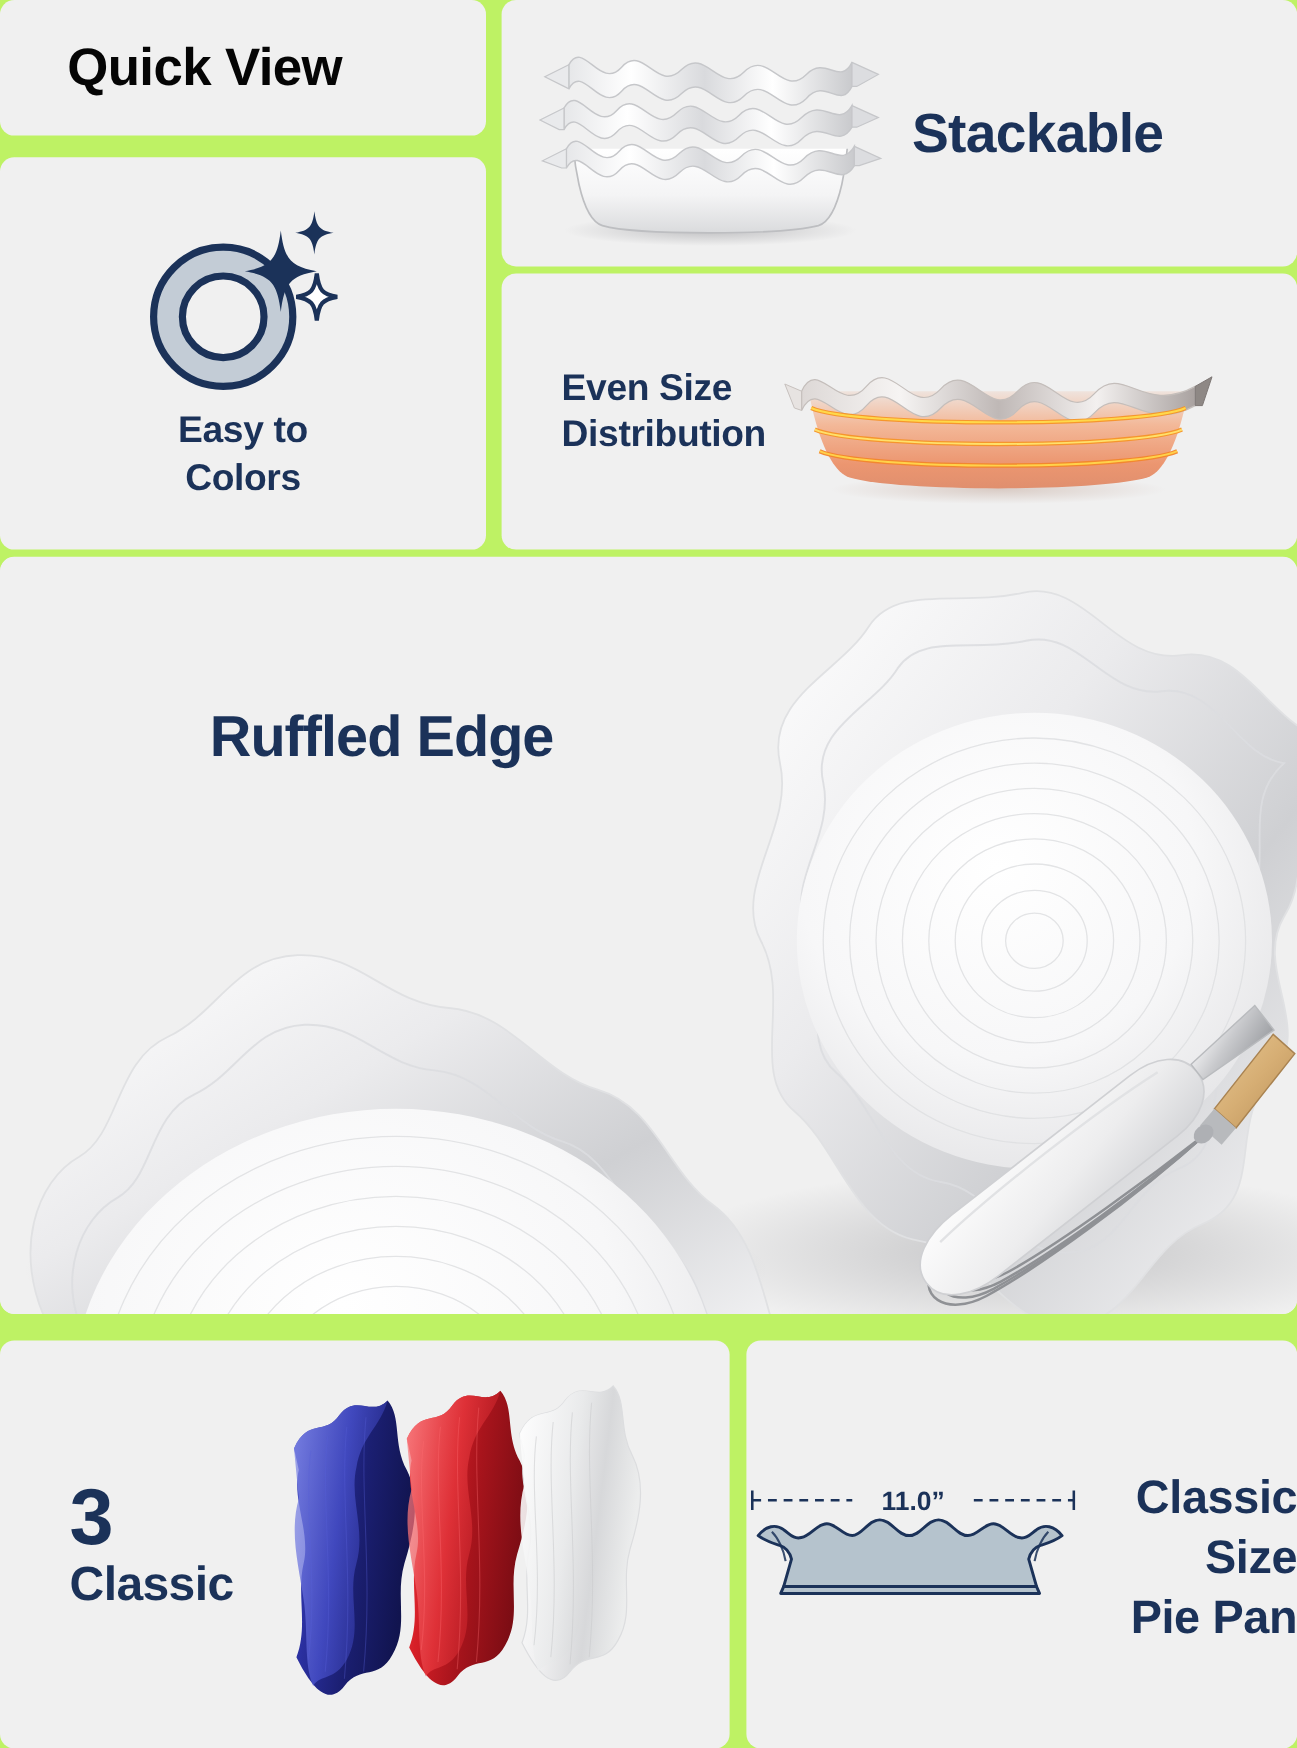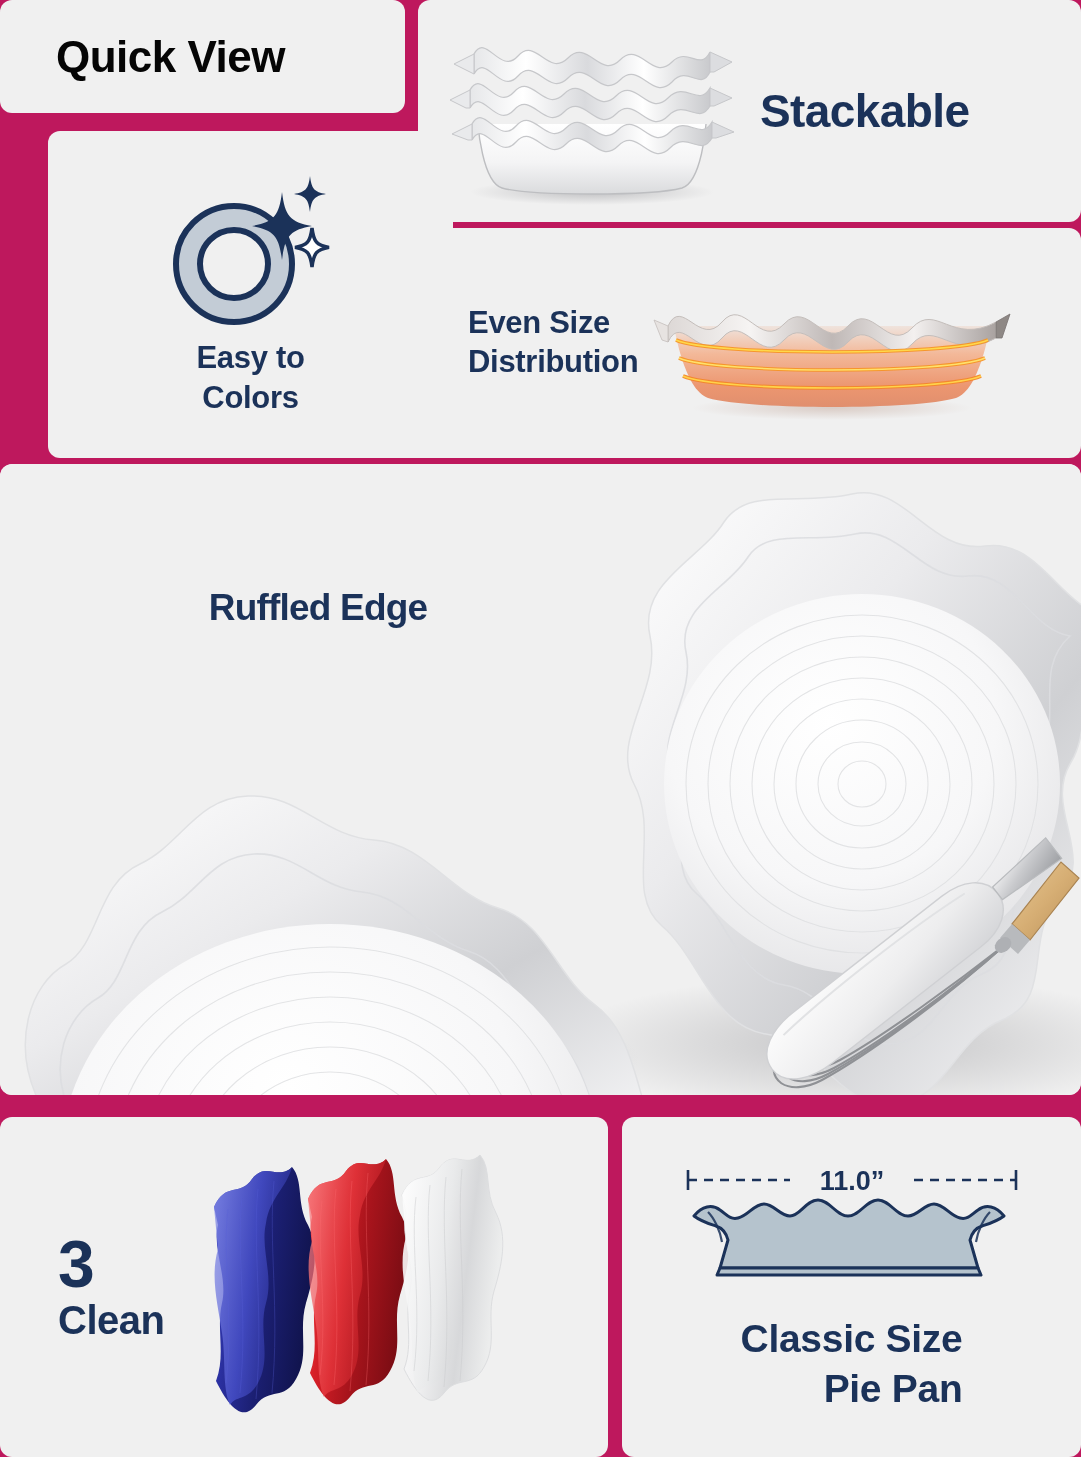--- a/index.html
+++ b/index.html
@@ -2,40 +2,40 @@
 <html><head>
 <meta charset="utf-8">
 <style>
   * { box-sizing: border-box; margin: 0; padding: 0; }
   html, body {
     width: 1081px; height: 1457px;
     background: #ffffff;
     font-family: "Liberation Sans", sans-serif;
     overflow: hidden;
   }
-  .page { position: relative; width: 1081px; height: 1457px; background:#be185d; }
+  .page { position: relative; width: 1081px; height: 1457px; background:#bef264; }
 
   .panel {
     position: absolute;
     background: #f0f0f0;
     border-radius: 12px;
     overflow: hidden;
   }
 
   
   #p-quickview { left: 0; top: 0; width: 405px; height: 113px; }
   .quickview-text {
     position: absolute; left: 56px; top: 50%;
     transform: translateY(-50%);
     font-size: 44px; font-weight: 700; color: #050505;
     letter-spacing: -0.5px; white-space: nowrap;
   }
 
   
-  #p-easyclean { left: 0; top: 131px; width: 405px; height: 327px; margin-left: 48px; }
+  #p-easyclean { left: 0; top: 131px; width: 405px; height: 327px; }
   .clean-inner {
     position: absolute; left: 0; right: 0; top: 0; bottom: 0;
     display: flex; flex-direction: column; align-items: center;
     justify-content: center; padding-bottom: 6px;
   }
   .clean-icon { width: 190px; height: 168px; margin-bottom: 4px; }
   .clean-label {
     font-size: 31px; font-weight: 700; color: #1b3259;
     text-align: center; line-height: 1.28; letter-spacing: -0.3px;
   }
@@ -56,40 +56,40 @@
     font-size: 31px; font-weight: 700; color: #1b3259;
     line-height: 1.25; letter-spacing: -0.3px;
     margin-left: 50px; white-space: nowrap;
   }
   .heat-img { width: 360px; height: 190px; margin-left: 14px; flex: none; }
 
   
   #p-ruffled { left: 0; top: 464px; width: 1081px; height: 631px; }
   .hero-title {
     position: absolute; left: 118px; top: 120px;
-    font-size: 37px; font-weight: 700; color: #1b3259;
+    font-size: 48px; font-weight: 700; color: #1b3259;
     line-height: 1.28; letter-spacing: -0.8px;
     text-align: center; width: 400px; z-index: 5;
   }
   .hero-svg { position: absolute; inset: 0; width: 100%; height: 100%; }
 
   
   #p-colors { left: 0; top: 1117px; width: 608px; height: 340px; }
   .colors-row { position: absolute; inset: 0; display: flex; align-items: center; }
   .colors-text {
     margin-left: 58px; color: #1b3259; white-space: nowrap;
   }
   .colors-num { font-size: 66px; font-weight: 700; line-height: 1.0; letter-spacing: -1px; }
   .colors-word { font-size: 40px; font-weight: 700; line-height: 1.15; letter-spacing: -0.5px; }
   .colors-img { width: 340px; height: 300px; margin-left: 32px; flex: none; }
 
   
   #p-size { left: 622px; top: 1117px; width: 459px; height: 340px; }
   .size-inner {
-    position: absolute; inset: 0; display: flex; flex-direction: column;
+    position: absolute; inset: 0; display: flex; flex-direction: row;
     align-items: center; justify-content: center;
   }
   .size-diagram { width: 340px; height: 130px; }
   .size-label {
     margin-top: 24px;
     font-size: 39px; font-weight: 700; color: #1b3259;
     text-align: right; line-height: 1.28; letter-spacing: -0.3px;
   }
 </style>
 </head>
@@ -352,21 +352,21 @@
 
     <div class="hero-title">
       <span>Ruffled Edge</span><br>
     </div>
   </div>
 
   <div class="panel" id="p-colors">
     <div class="colors-row">
       <div class="colors-text">
         <div class="colors-num">3</div>
-        <div class="colors-word">Clean</div>
+        <div class="colors-word">Classic</div>
       </div>
       <svg class="colors-img" viewBox="0 0 340 300">
         <defs>
           <linearGradient id="cBlue" x1="0" y1="0" x2="1" y2="0.3">
             <stop offset="0%" stop-color="#3b45c9"></stop>
             <stop offset="30%" stop-color="#2a2f9e"></stop>
             <stop offset="62%" stop-color="#1b1f72"></stop>
             <stop offset="100%" stop-color="#11144f"></stop>
           </linearGradient>
           <linearGradient id="cBlueHi" x1="0" y1="0" x2="1" y2="0.4">

